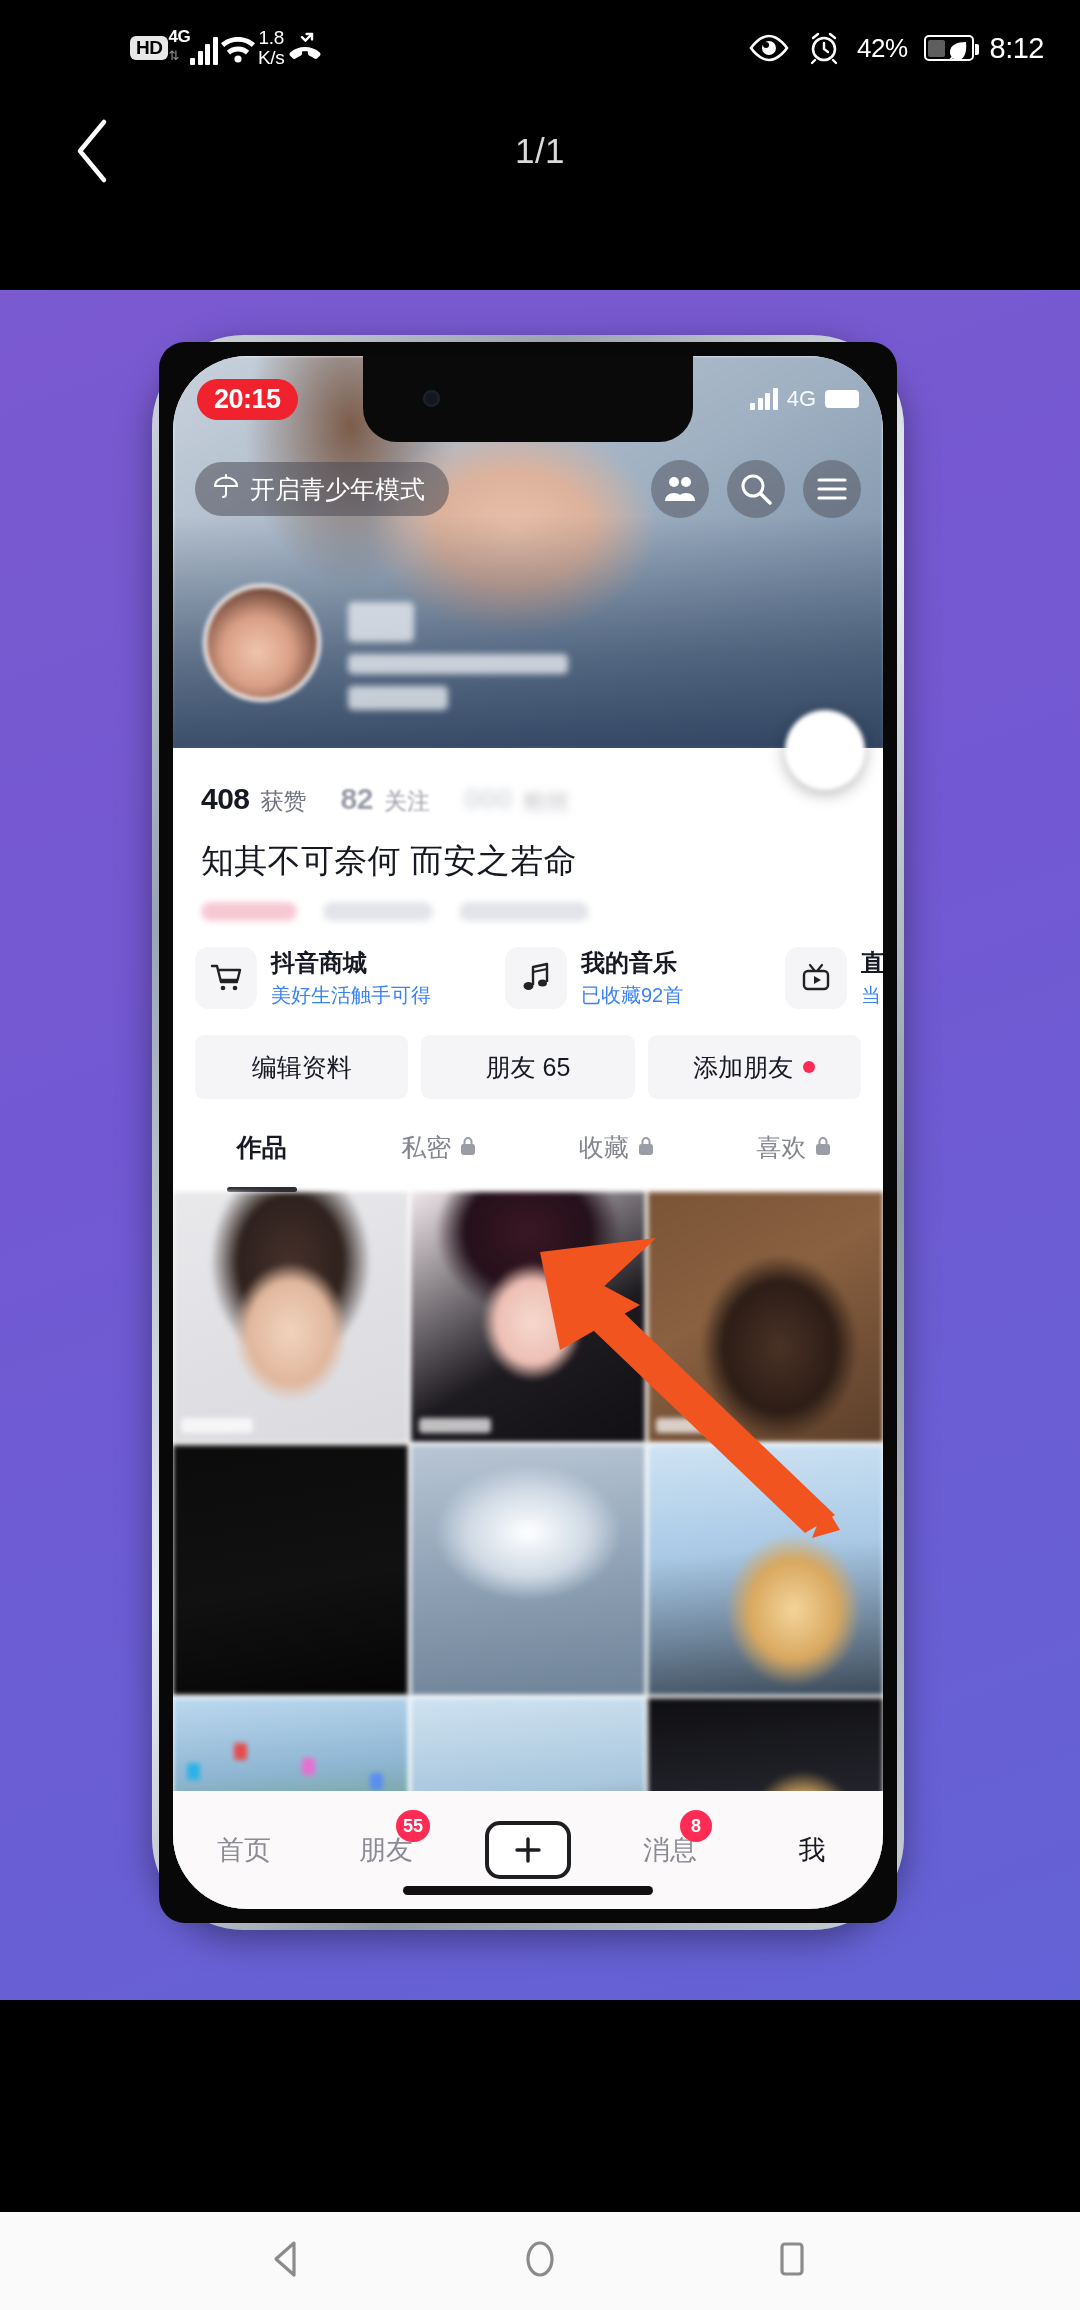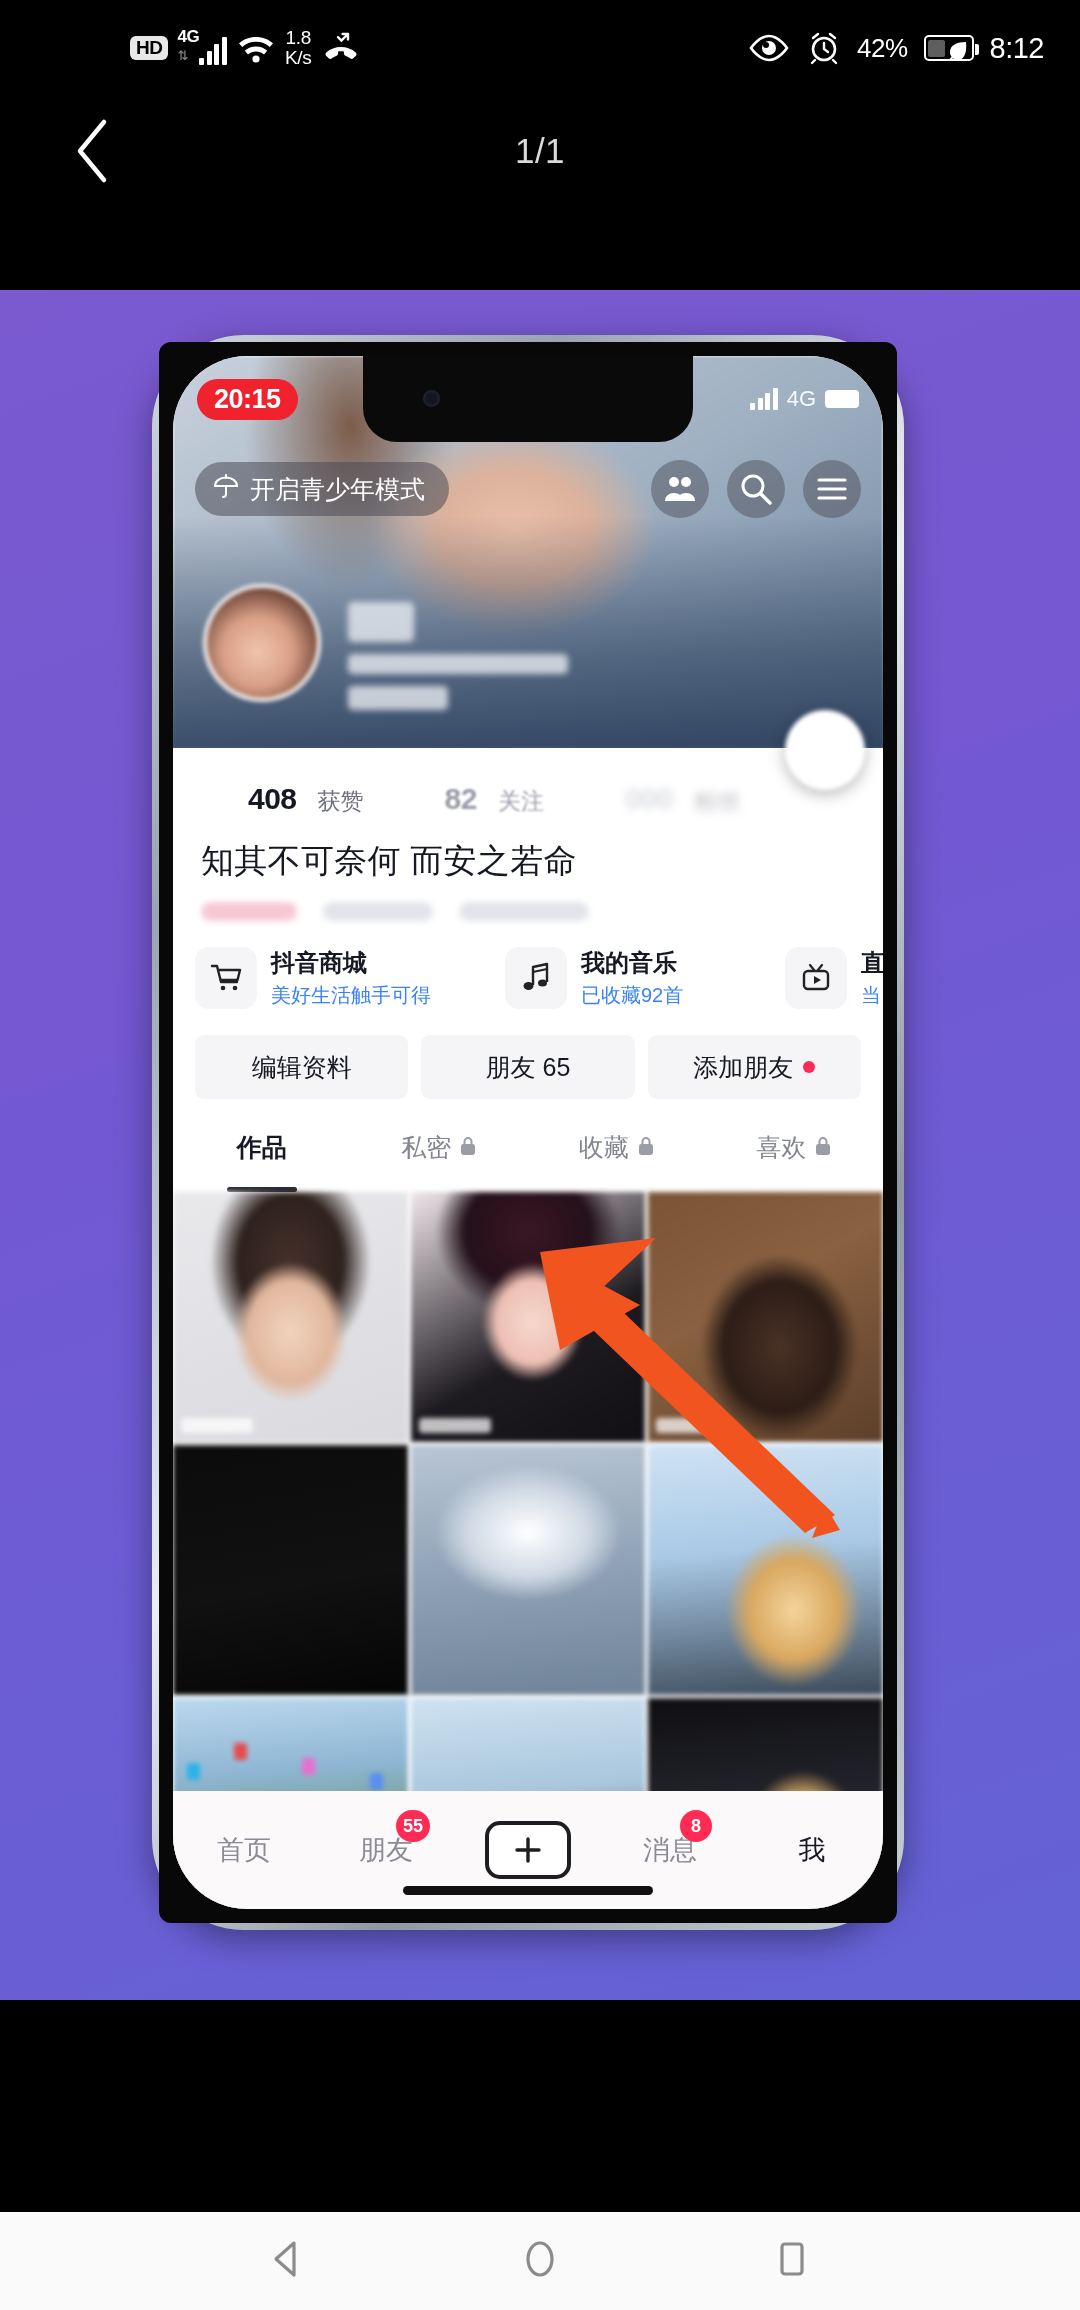--- a/index.html
+++ b/index.html
@@ -9,21 +9,21 @@
     font-family:"Liberation Sans","DejaVu Sans",sans-serif;
     overflow:hidden;
   }
   #root { position:relative; width:1080px; height:2310px; background:#000; }
 
   
   .sysbar {
     position:absolute; left:0; top:0; width:1080px; height:96px;
     display:flex; align-items:center; color:#fff;
   }
-  .sysbar-left { display:flex; align-items:center; gap:9px; margin-left:130px; }
+  .sysbar-left { display:flex; align-items:center; margin-left:130px; }
   .sysbar-right { display:flex; align-items:center; gap:16px; margin-left:auto; margin-right:36px; }
   .hd-badge {
     background:#e8e8e8; color:#000; font-size:19px; font-weight:700;
     border-radius:6px; padding:2px 6px; line-height:1.1; letter-spacing:-.5px;
   }
   .sig-wrap { position:relative; display:flex; align-items:flex-end; gap:2px; height:34px; }
   .sig-4g { position:absolute; top:-4px; left:0; font-size:17px; font-weight:600; letter-spacing:-.5px; }
   .sig-sub { position:absolute; bottom:2px; left:0; font-size:13px; opacity:.55; }
   .bars { display:flex; align-items:flex-end; gap:2.5px; margin-left:22px; height:32px; }
   .bars i { display:block; width:5px; background:#fff; border-radius:1px; }
@@ -62,21 +62,21 @@
 
   
   .phone {
     position:absolute; left:152px; top:45px; width:752px; height:1595px;
     border-radius:92px;
     background:linear-gradient(125deg,#cfd6dd 0%,#9aa4ae 22%,#e9eef2 48%,#8e98a3 72%,#c7ced6 100%);
     padding:7px;
     box-shadow:0 10px 34px rgba(0,0,0,.38);
   }
   .phone-inner {
-    width:100%; height:100%; border-radius:12px; background:#080808; padding:14px;
+    width:100%; height:100%; border-radius:26px; background:#080808; padding:14px;
   }
   .screen {
     position:relative; width:100%; height:100%; border-radius:74px;
     overflow:hidden; background:#fff;
   }
 
   
   .notch {
     position:absolute; left:50%; transform:translateX(-50%); top:0;
     width:330px; height:86px; background:#0a0a0a;
@@ -143,21 +143,21 @@
 
   
   .sheet { position:absolute; left:0; top:392px; width:100%; bottom:0; background:#fff; z-index:6; }
 
   .add-fab {
     position:absolute; right:18px; top:-38px; width:80px; height:80px; border-radius:50%;
     background:#fff; box-shadow:0 4px 16px rgba(0,0,0,.3); filter:blur(2.2px); z-index:9;
   }
 
   .stats { display:flex; align-items:baseline; gap:34px; padding:34px 28px 0 28px; }
-  .stat { display:flex; align-items:baseline; gap:21px;margin-left:47px; }
+  .stat { display:flex; align-items:baseline; gap:11px; }
   .stat-num { font-size:30px; font-weight:700; color:#161823; letter-spacing:-.5px; }
   .stat-lbl { font-size:23px; color:#707280; }
   .stat.dim .stat-num, .stat.dim .stat-lbl { color:#9a9ca8; filter:blur(1.1px); }
   .stat.hidden-stat { filter:blur(4px); opacity:.5; }
   .stat.hidden-stat .stat-num { color:#b9bcc6; }
 
   .bio { padding:22px 28px 0 28px; font-size:33px; color:#161823; letter-spacing:.3px; }
   .tags { display:flex; gap:26px; padding:18px 28px 0 28px; filter:blur(3.4px); }
   .tag { height:19px; border-radius:10px; background:#e2e4ea; }
   .tag.pink { background:#f7c8d4; }

